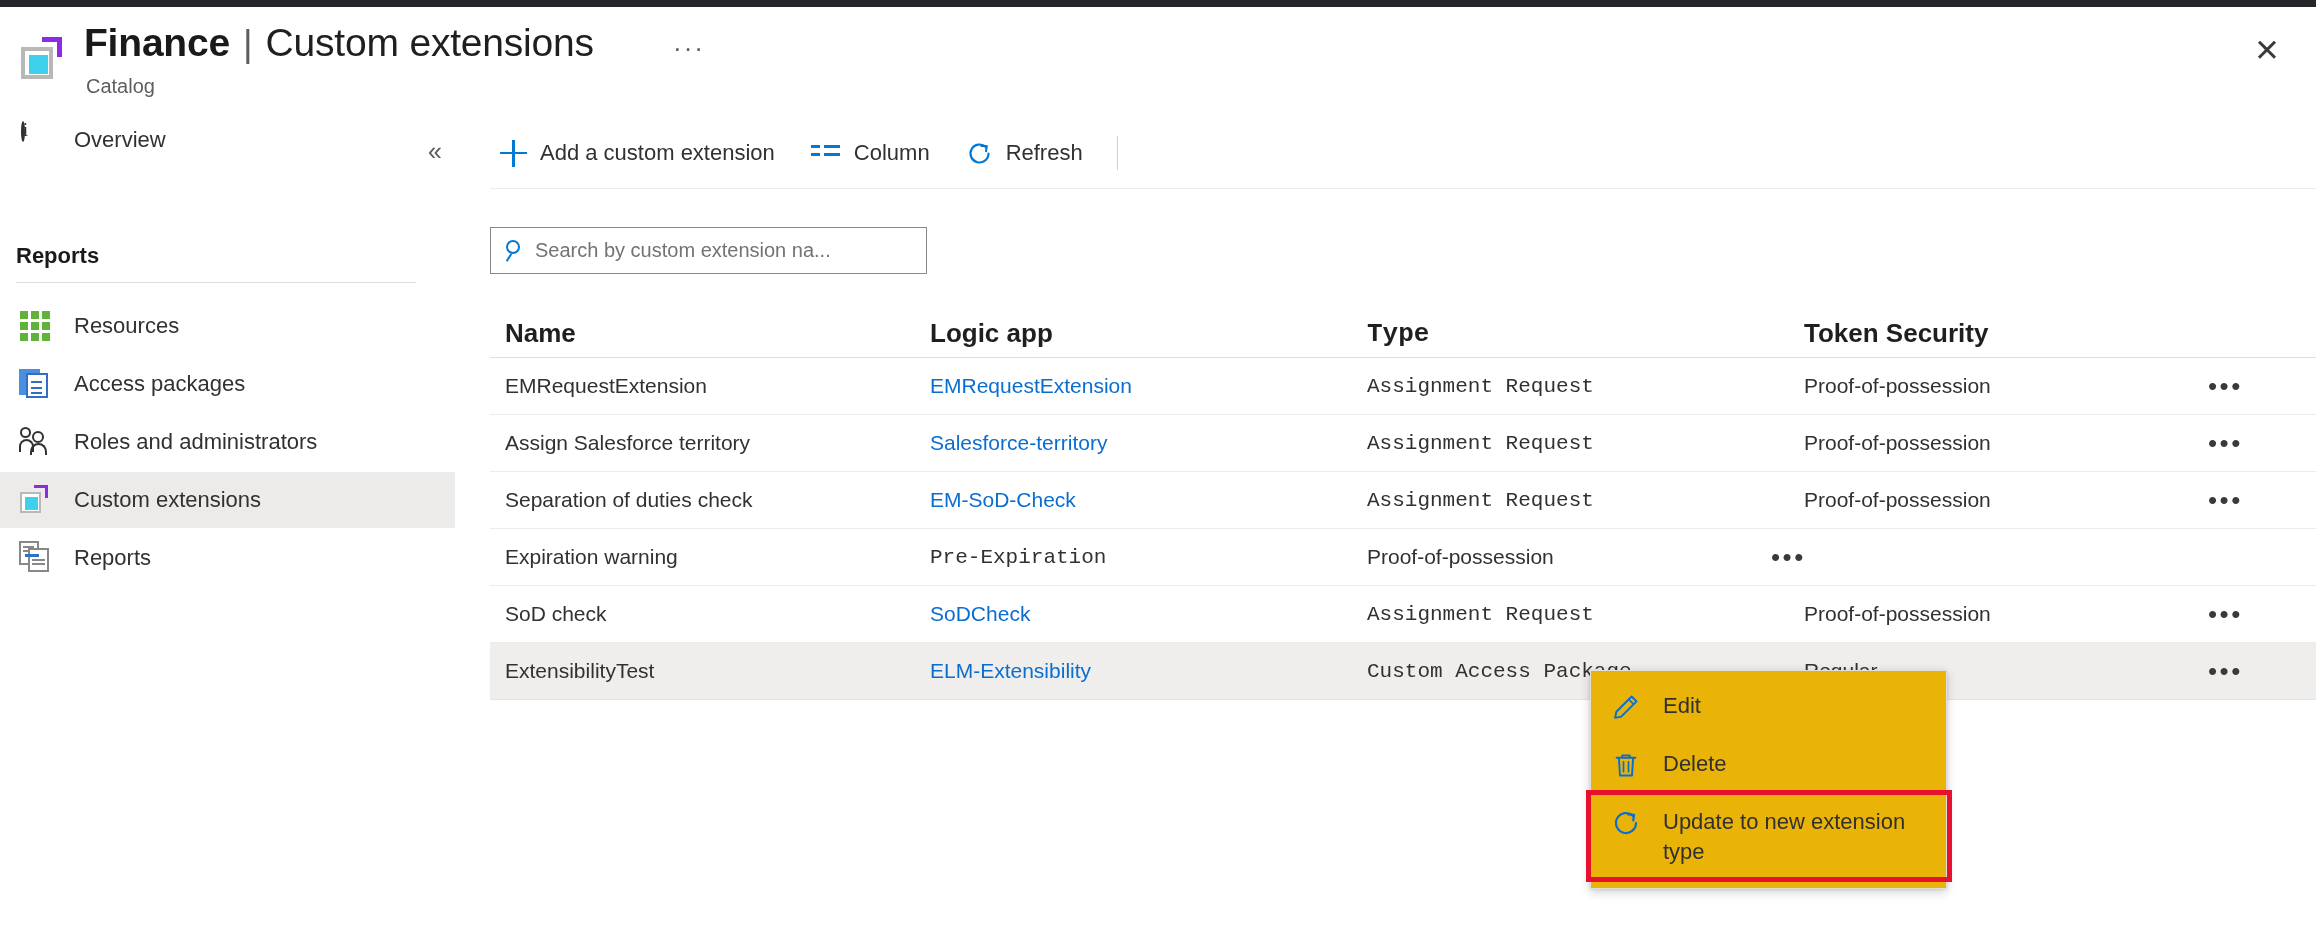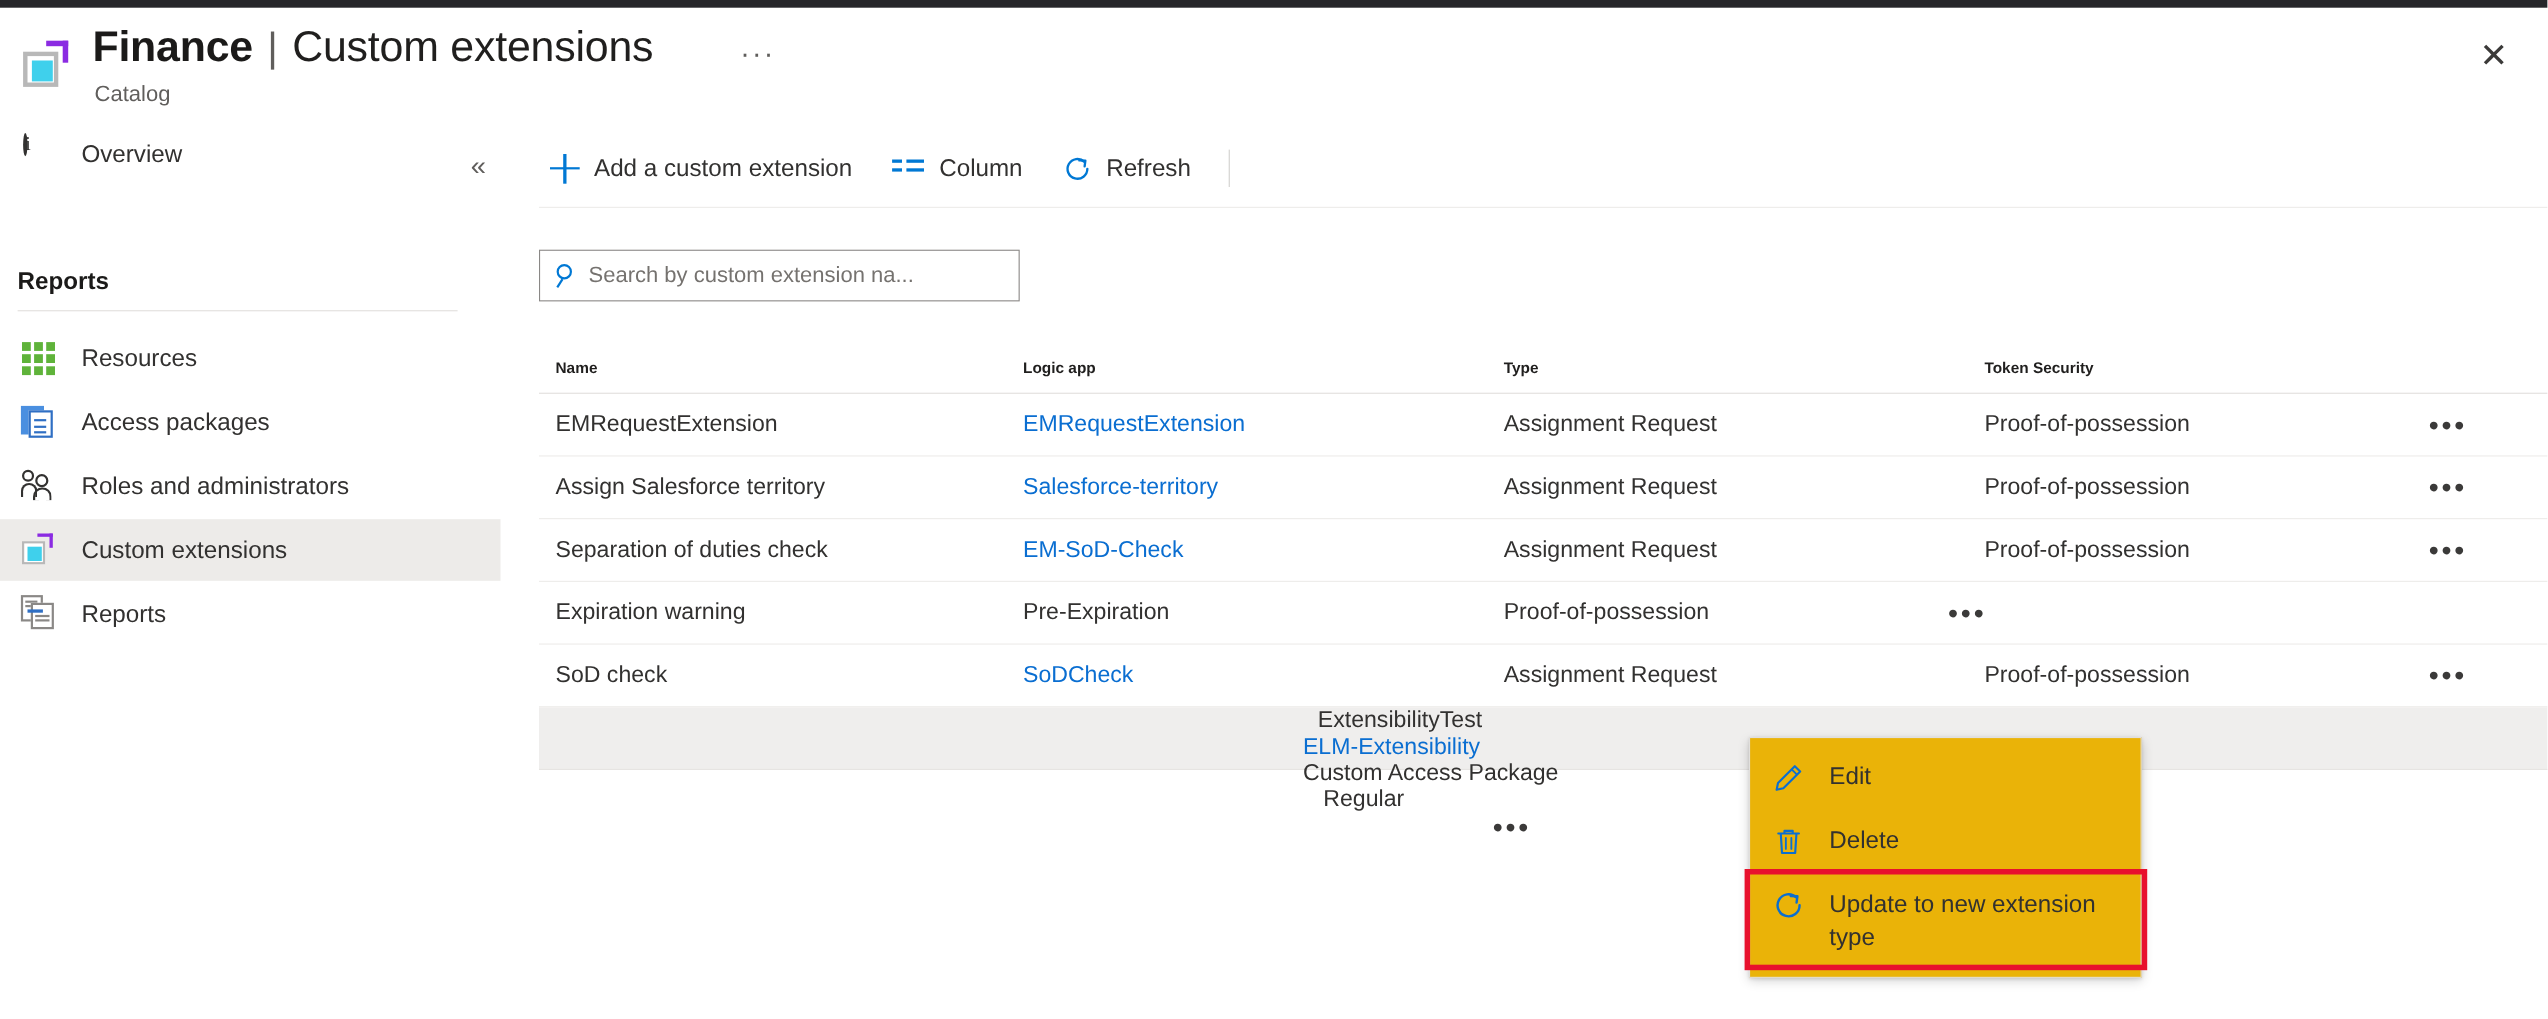--- a/index.html
+++ b/index.html
@@ -204,27 +204,27 @@
   }
   .search-input::placeholder { color: #75726f; }
 
   
   .table { position: absolute; left: 0; top: 198px; width: 1826px; }
   .t-row {
     position: relative; display: flex; align-items: center; height: 57px;
     border-bottom: 1px solid #edebe9;
   }
   .t-head { height: 48px; border-bottom: 1px solid #e1dfdd; }
-  .t-row.highlight { background: #efeeed; border-bottom: 1px solid #e6e4e2; flex-direction: column; }
+  .t-row.highlight { background: #efeeed; border-bottom: 1px solid #e6e4e2; }
   .c-name { width: 440px; padding-left: 15px; }
   .c-logic { width: 437px; }
-  .c-type { width: 437px; }
+  .c-type { width: 437px; font-family: Liberation Mono, monospace; }
   .c-token { width: 400px; }
   .c-menu { width: 100px; display: flex; justify-content: flex-start; }
-  .th { font-size: 14px; font-weight: 600; color: #201f1e; }
+  .th { font-size: 26px; font-weight: 600; color: #201f1e; }
   .td { font-size: 21px; color: #323130; }
   .td-link { font-size: 21px; color: #0a6ed1; cursor: pointer; }
   .menu-dots {
     font-size: 26px; color: #3b3a39; letter-spacing: 2.5px;
     cursor: pointer; line-height: 14px; padding: 6px 4px;
   }
 
   
   .ctx-menu {
     position: absolute; left: 1100px; top: 558px; width: 357px;

